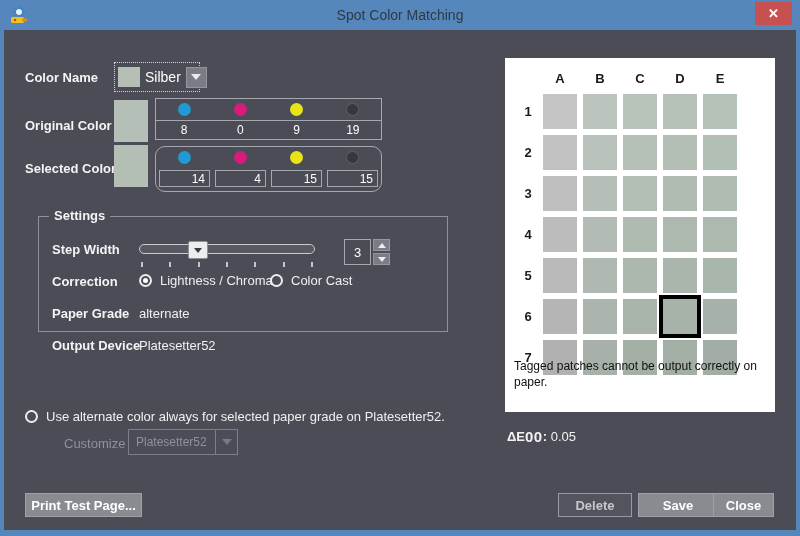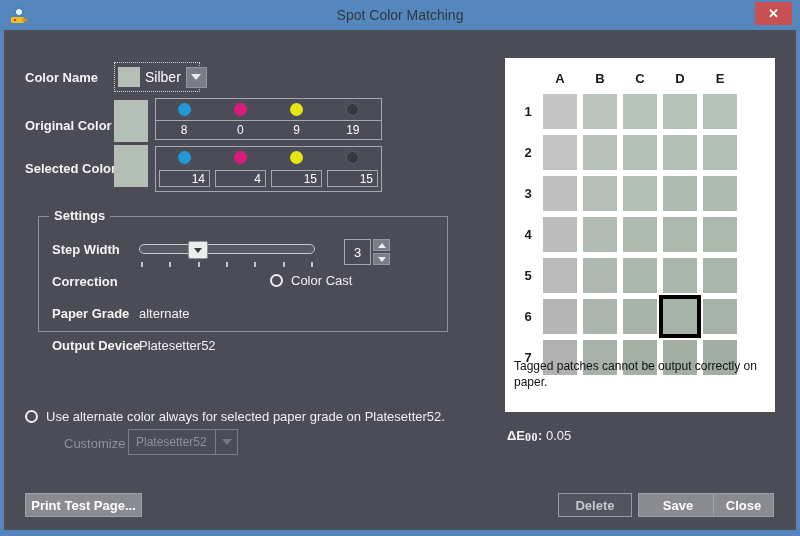--- a/index.html
+++ b/index.html
@@ -145,21 +145,21 @@
   .head-row { height:24px; display:flex; align-items:center; margin-bottom:4px; }
   .patch-cell { width:34px; height:35px; margin-right:6px; cursor:pointer; }
   .patch-cell.selected { box-shadow:0 0 0 4px #000; }
   .patch-note {
     position:absolute; left:9px; right:8px; top:300px;
     font-size:12px; color:#111; line-height:1.35;
   }
 
   .delta-row { position:absolute; left:503px; top:398px; color:#f2f2f2; font-size:13px; }
   .delta-row b { font-weight:bold; }
-  .delta-row .sub { font-size:12px; font-weight:bold; vertical-align:-1px; letter-spacing:0.5px;font-family:Liberation Serif, serif; }
+  .delta-row .sub { font-size:15px; font-weight:bold; vertical-align:-1px; letter-spacing:0.5px; }
 </style>
 </head>
 <body>
 
 <div class="window">
 
   <div class="titlebar">
     <svg class="app-icon" viewBox="0 0 20 20">
       <circle cx="10" cy="7" r="3" fill="#e8f2fb"></circle>
       <g stroke="#3f7fc4" stroke-width="1.6">
@@ -211,21 +211,21 @@
       <div class="vals-row" id="orig-vals">
           <span class="val-cell">8</span>
           <span class="val-cell">0</span>
           <span class="val-cell">9</span>
           <span class="val-cell">19</span>
         </div>
     </div>
 
     <div class="lbl abs" style="left:21px; top:131px;">Selected Color</div>
     <div class="big-swatch" style="left: 110px; top: 115px; background: rgb(179, 191, 181);"></div>
-    <div class="chan-panel" style="top:116px;">
+    <div class="chan-panel" style="top:116px;border-radius:10px;">
       <div class="dots-row" id="sel-dots">
           <span class="dot-cell">
             <span class="dot" style="background: rgb(33, 153, 212);"></span>
           </span>
           <span class="dot-cell">
             <span class="dot" style="background: rgb(217, 27, 126);"></span>
           </span>
           <span class="dot-cell">
             <span class="dot" style="background: rgb(233, 228, 20);"></span>
           </span>
@@ -266,20 +266,24 @@
           <div class="spin-btn">
               <span class="tri-up-s"></span>
             </div>
           <div class="spin-btn">
               <span class="tri-down-s"></span>
             </div>
         </div>
       </div>
 
       <div class="lbl abs" style="left:13px; top:57px;">Correction</div>
+      <div class="radio-row abs" style="left:100px; top:56px;">
+        <span class="radio checked" id="corr-radio-0"></span>
+        <span class="radio-lbl">Lightness / Chroma</span>
+      </div>
       <div class="radio-row abs" style="left:231px; top:56px;align-items:center;">
         <span class="radio" id="corr-radio-1"></span>
         <span class="radio-lbl">Color Cast</span>
       </div>
 
       <div class="lbl abs" style="left:13px; top:89px;">Paper Grade</div>
       <div class="abs radio-lbl" style="left:100px; top:89px;">alternate</div>
 
       <div class="lbl abs" style="left:13px; top:121px;">Output Device</div>
       <div class="abs radio-lbl" style="left:100px; top:121px;">Platesetter52</div>

